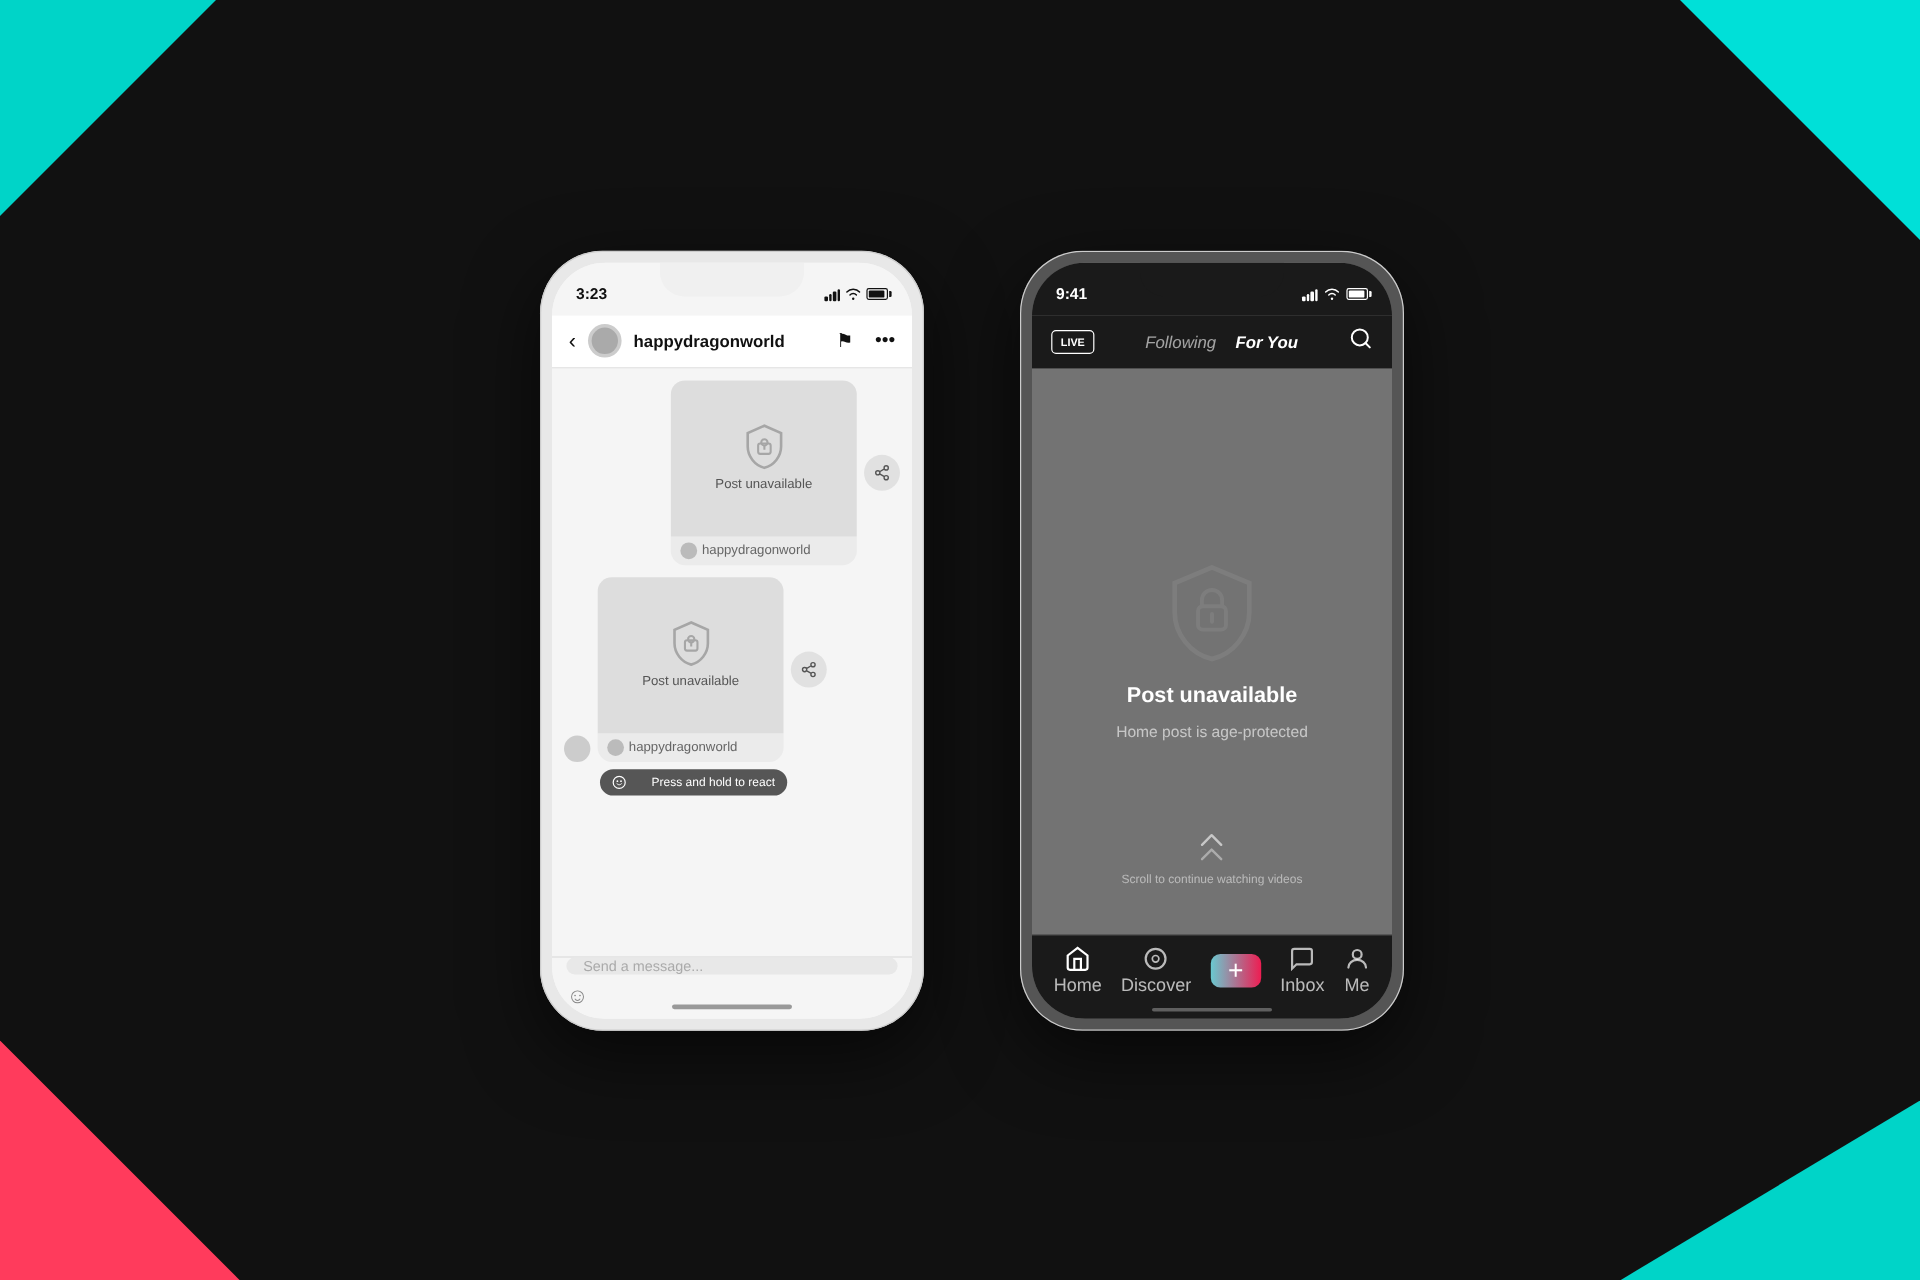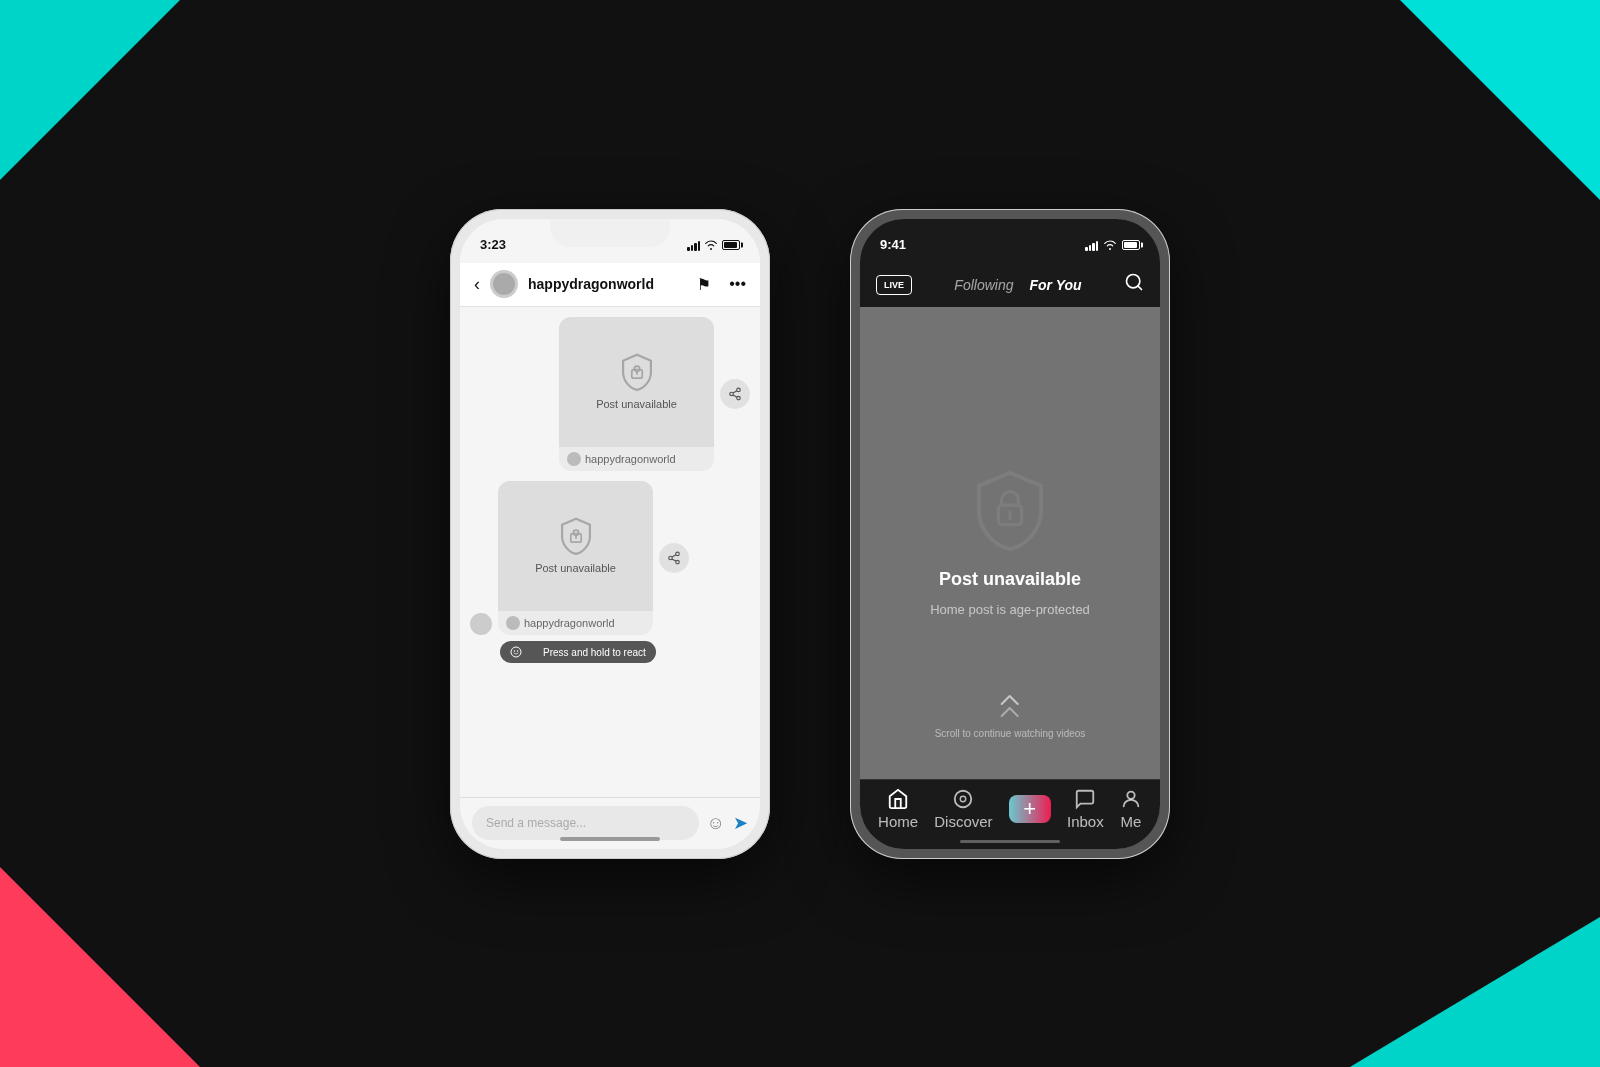--- a/index.html
+++ b/index.html
@@ -262,24 +262,24 @@
       align-items: center;
       gap: 4px;
     }
 
     
     .chat-input-bar {
       height: 52px;
       background: #f5f5f5;
       border-top: 1px solid #ddd;
       display: flex;
-      align-items: center;
       padding: 0 12px;
       gap: 8px;
       flex-shrink: 0;
+      flex-direction: column;
     }
 
     .chat-input-field {
       flex: 1;
       background: #e8e8e8;
       border-radius: 22px;
       height: 34px;
       display: flex;
       align-items: center;
       padding: 0 14px;

